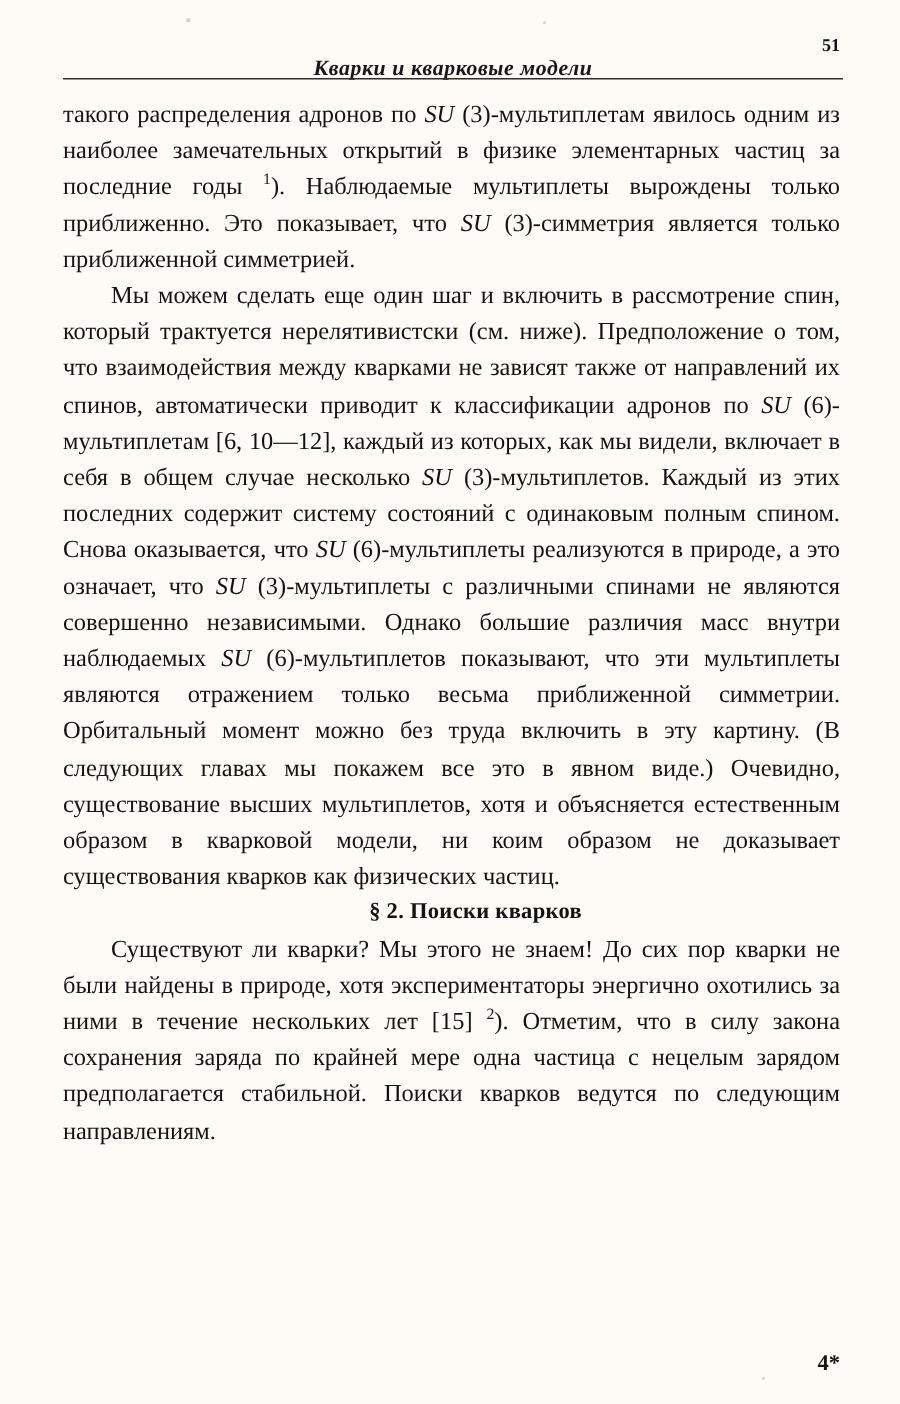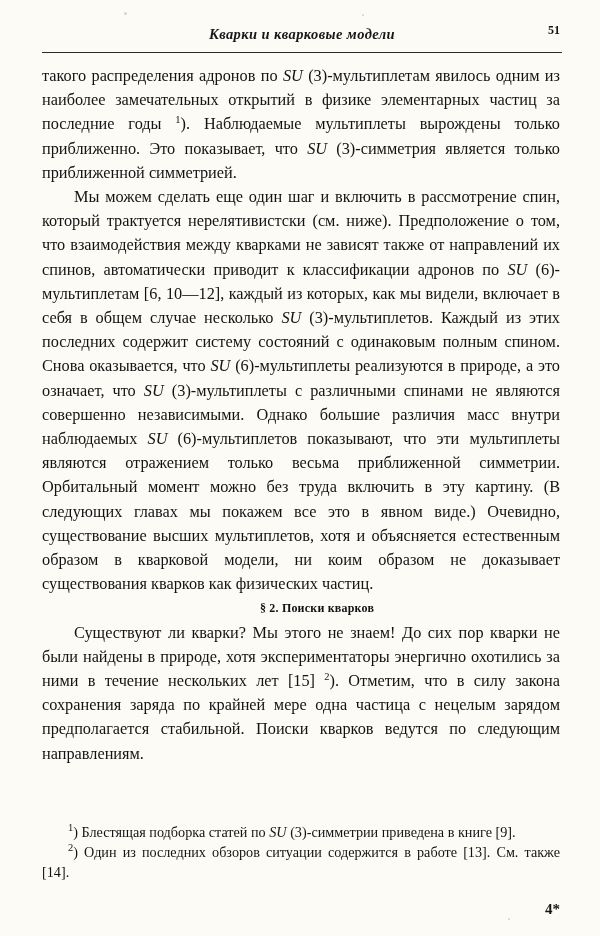--- a/index.html
+++ b/index.html
@@ -26,21 +26,21 @@
     position: absolute;
     top: 26px;
     left: 44px;
     right: 40px;
     height: 22px;
   }
   .running-title {
     position: absolute;
     left: 0;
     right: 0;
-    top: 0;
+    top: 12px;
     text-align: center;
     font-family: "Liberation Serif", serif;
     font-style: italic;
     font-weight: bold;
     font-size: 14.5px;
     letter-spacing: 0.4px;
     color: #171717;
   }
   .page-number {
     position: absolute;
@@ -83,21 +83,21 @@
   }
   sup {
     font-size: 10.5px;
     vertical-align: super;
     line-height: 0;
   }
   .section-title {
     margin-top: 22px;
     margin-bottom: 16px;
     text-align: center;
-    font-size: 12px;
+    font-size: 15px;
     font-weight: bold;
     text-indent: 0;
     letter-spacing: 0.2px;
   }
   .footnotes {
     position: absolute;
     left: 42px;
     width: 518px;
     bottom: 54px;
     font-size: 14.2px;
@@ -136,23 +136,19 @@
 
   <div class="rule"></div>
 
   <div class="body-text">
     <p class="noindent">такого распределения адронов по <span class="it">SU</span> (3)-мультиплетам явилось одним из наиболее замечательных открытий в физике элементарных частиц за последние годы <sup>1</sup>). Наблюдаемые мультиплеты вырождены только приближенно. Это показывает, что <span class="it">SU</span> (3)-симметрия является только приближенной симметрией.</p>
     <p>Мы можем сделать еще один шаг и включить в рассмотрение спин, который трактуется нерелятивистски (см. ниже). Предположение о том, что взаимодействия между кварками не зависят также от направлений их спинов, автоматически приводит к классификации адронов по <span class="it">SU</span> (6)-мультиплетам [6, 10—12], каждый из которых, как мы видели, включает в себя в общем случае несколько <span class="it">SU</span> (3)-мультиплетов. Каждый из этих последних содержит систему состояний с одинаковым полным спином. Снова оказывается, что <span class="it">SU</span> (6)-мультиплеты реализуются в природе, а это означает, что <span class="it">SU</span> (3)-мультиплеты с различными спинами не являются совершенно независимыми. Однако большие различия масс внутри наблюдаемых <span class="it">SU</span> (6)-мультиплетов показывают, что эти мультиплеты являются отражением только весьма приближенной симметрии. Орбитальный момент можно без труда включить в эту картину. (В следующих главах мы покажем все это в явном виде.) Очевидно, существование высших мультиплетов, хотя и объясняется естественным образом в кварковой модели, ни коим образом не доказывает существования кварков как физических частиц.</p>
     <p class="section-title">§ 2. Поиски кварков</p>
     <p>Существуют ли кварки? Мы этого не знаем! До сих пор кварки не были найдены в природе, хотя экспериментаторы энергично охотились за ними в течение нескольких лет [15] <sup>2</sup>). Отметим, что в силу закона сохранения заряда по крайней мере одна частица с нецелым зарядом предполагается стабильной. Поиски кварков ведутся по следующим направлениям.</p>
   </div>
 
-  <div class="footnotes">
-    <p class="fn"><sup>1</sup>) Блестящая подборка статей по <span class="it">SU</span> (3)-симметрии приведена в книге [9].</p>
-    <p class="fn"><sup>2</sup>) Один из последних обзоров ситуации содержится в работе [13]. См. также [14].</p>
-  </div>
 
   <div class="folio">4*</div>
 
   <div class="speck" style="left:124px; top:12px; width:3px; height:3px;"></div>
   <div class="speck" style="left:362px; top:14px; width:2px; height:2px;"></div>
   <div class="speck" style="left:508px; top:918px; width:2px; height:2px;"></div>
 </div>
 
 </body></html>

